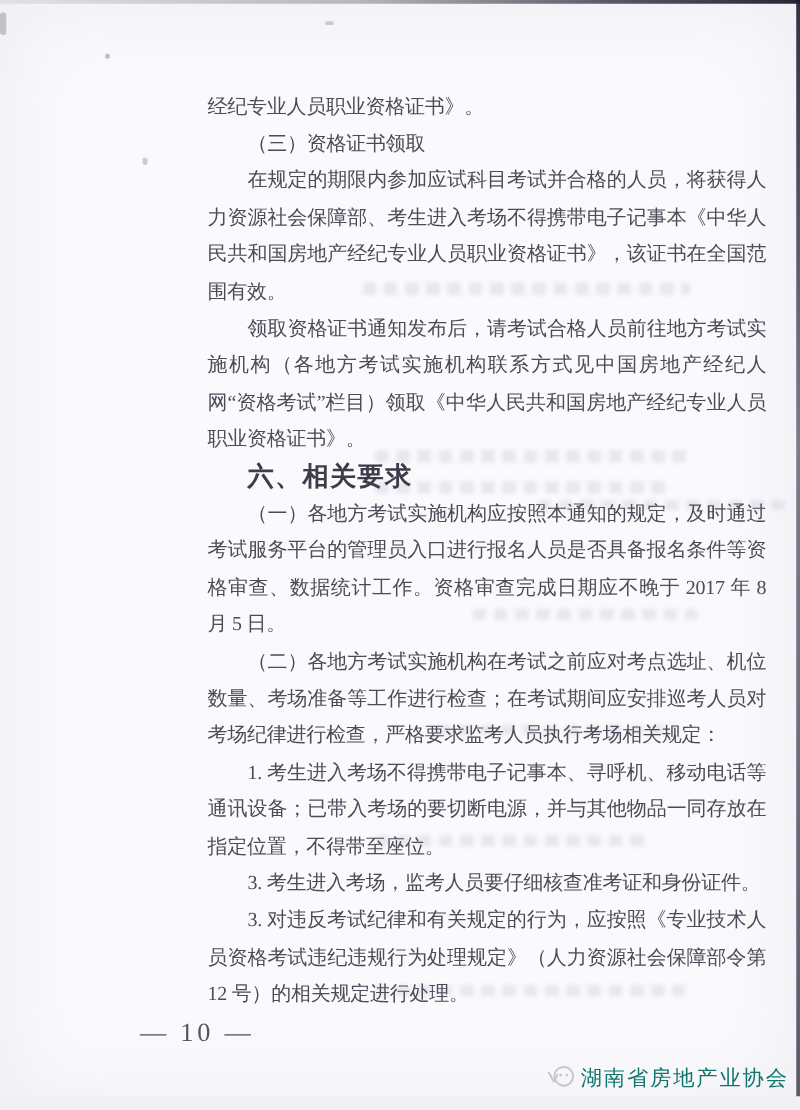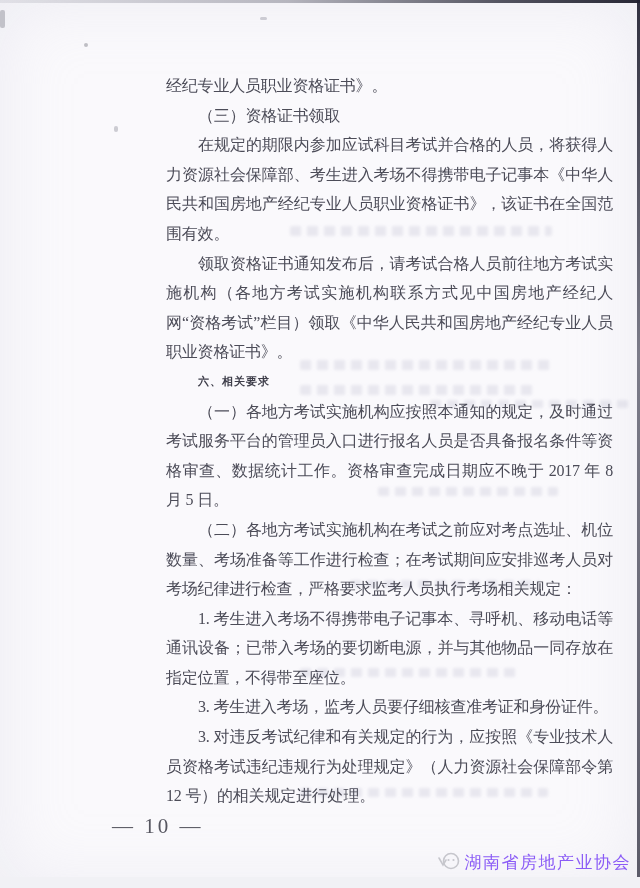--- a/index.html
+++ b/index.html
@@ -30,24 +30,24 @@
   .g5{left:378px;top:487px;width:180px;height:9px;}
   .g6{left:350px;top:580px;width:190px;height:8px;}
   .g7{left:300px;top:668px;width:218px;height:9px;}
   .g8{left:300px;top:788px;width:248px;height:9px;}
   
   .content{position:absolute;left:118px;top:71px;width:447px;
     color:#4c4c58;font-size:16px;letter-spacing:-0.2px;line-height:29.6px;
     text-align:justify;margin-left:48px;}
   .content p{margin:0;}
   .indent{text-indent:32px;}
-  .heading{font-weight:bold;color:#3d3d49;font-size:11px;letter-spacing:1px;}
+  .heading{font-weight:bold;color:#3d3d49;font-size:21px;letter-spacing:1px;}
   .pagenum{position:absolute;left:112px;top:814px;font-size:21px;color:#565660;letter-spacing:3px;}
   .watermark{position:absolute;top:850px;right:9px;display:flex;align-items:center;gap:4px;
-    color:#8b5cf6;font-size:17px;letter-spacing:1.5px;font-family:"Liberation Sans","DejaVu Sans",sans-serif;}
+    color:#0f766e;font-size:17px;letter-spacing:1.5px;font-family:"Liberation Sans","DejaVu Sans",sans-serif;}
   .wm-logo{display:inline-block;width:24px;height:24px;}
 </style>
 </head>
 <body>
 
 <div class="page">
 
   <div class="edge-top"></div>
   <div class="edge-right"></div>
   <div class="bottom-band"></div>

